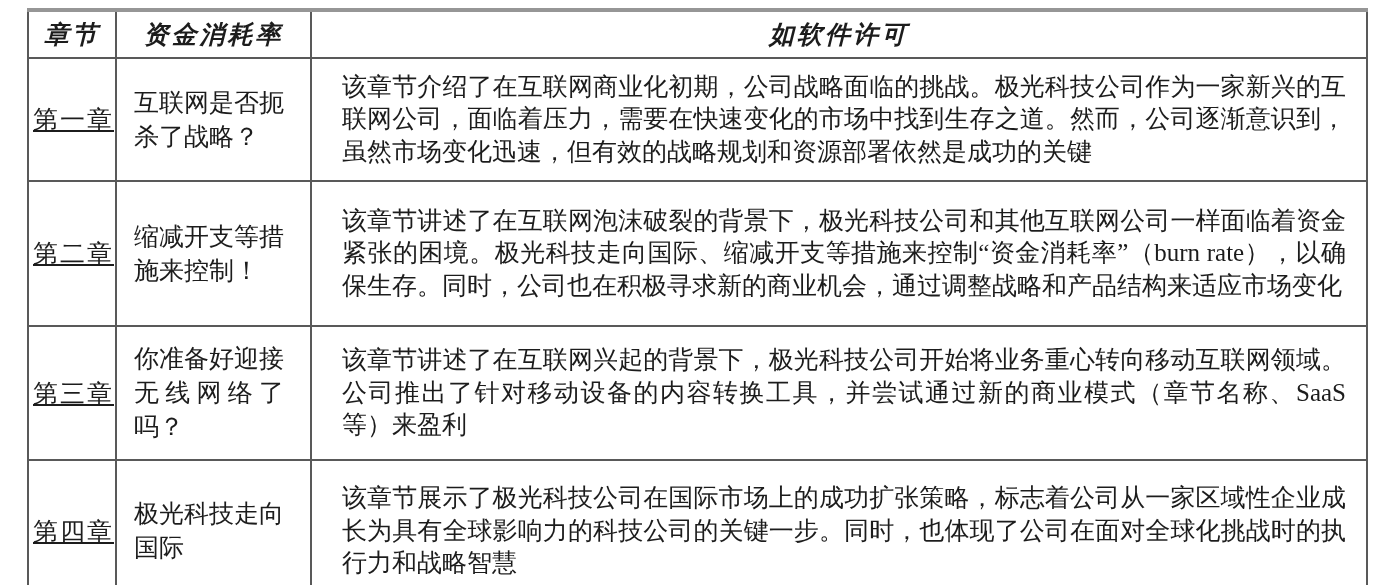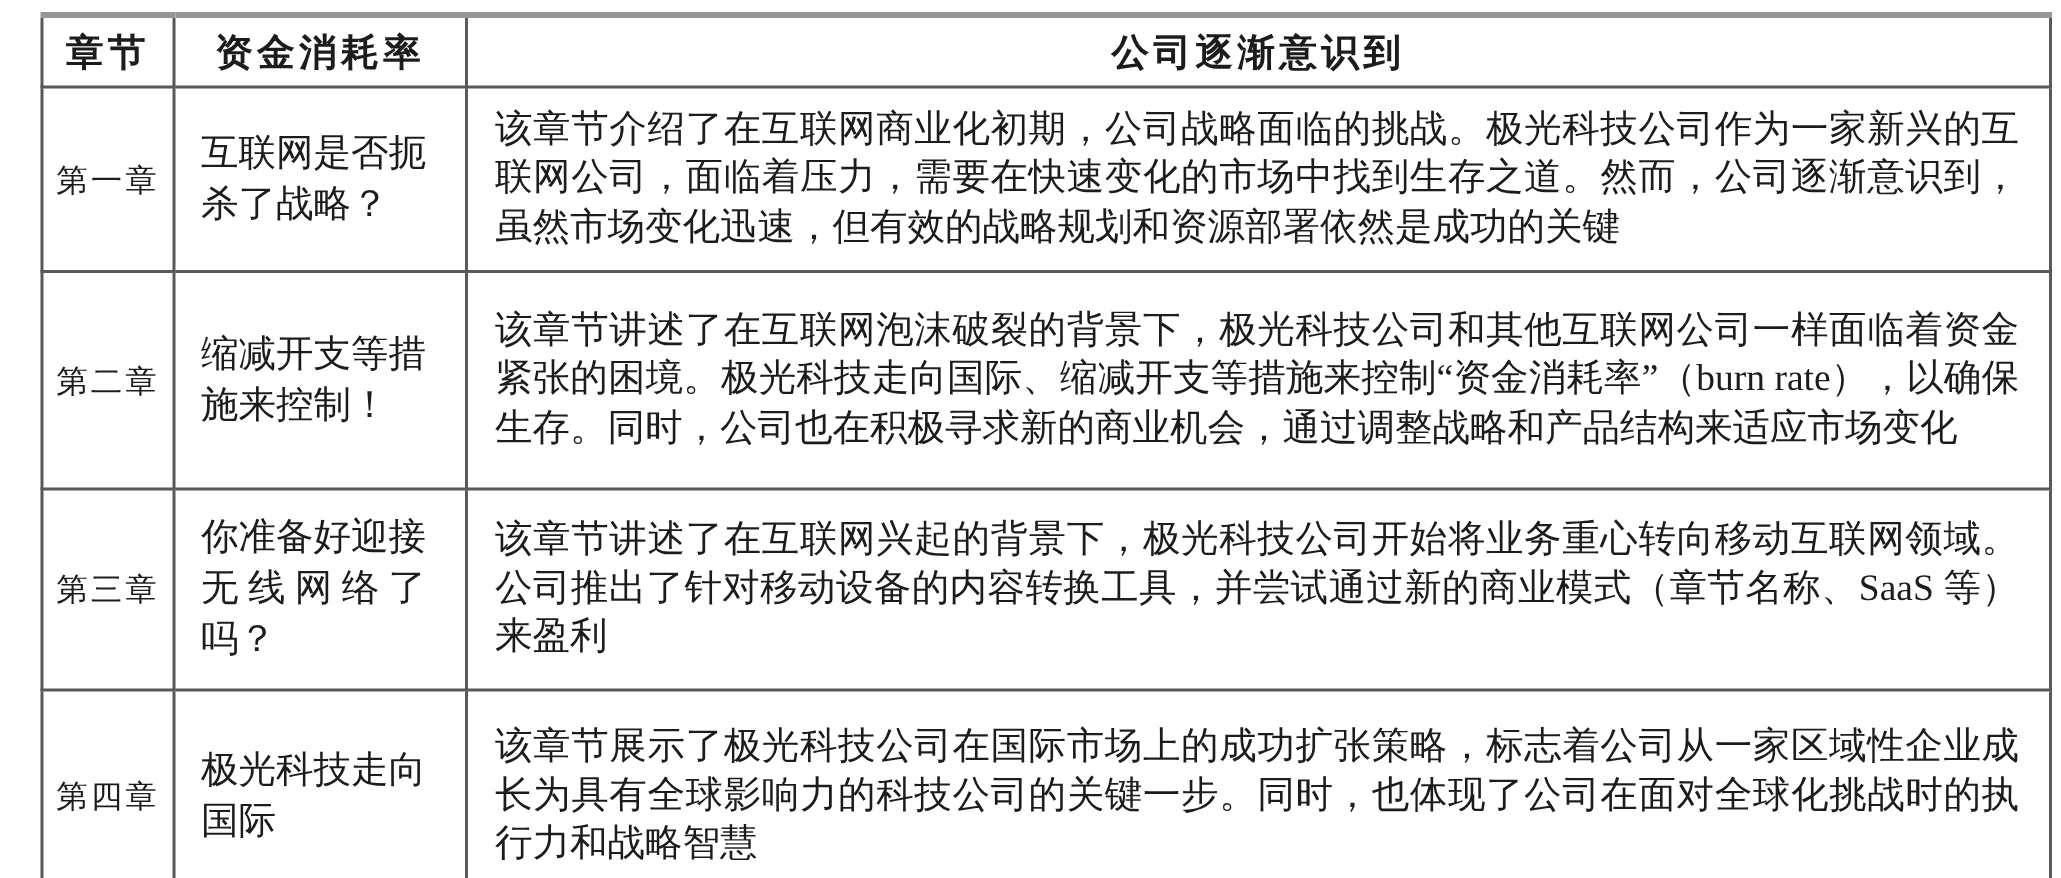--- a/index.html
+++ b/index.html
@@ -26,66 +26,67 @@
 
   .doc-table th,
   .doc-table td {
     border: 2px solid #595959;
     vertical-align: middle;
     box-sizing: border-box;
   }
   
   .doc-table thead th { border-top: 4px solid #969696; }
 
-  .doc-table thead tr { height: 48px; }
+  .doc-table thead tr { height: 48px; font-style: italic; }
   .doc-table th {
     font-size: 25px;
     font-weight: bold;
     text-align: center;
     letter-spacing: 3px;
     padding: 2px 4px;
   }
 
   tr.r1 { height: 123px; }
   tr.r2 { height: 145px; }
   tr.r3 { height: 134px; }
   tr.r4 { height: 142px; }
 
   td.chapter {
-    font-size: 21px;
-    text-align: center;
+    font-size: 25px;
+    text-align: right;
     letter-spacing: 2px;
+    text-decoration: underline;
   }
   td.name {
     font-size: 25px;
     line-height: 1.36;
     text-align: justify;
     padding: 4px 26px 4px 17px;
   }
   td.content {
     font-size: 25px;
     line-height: 1.3;
     text-align: justify;
-    padding: 6px 20px 6px 18px;
+    padding: 6px 20px 6px 30px;
   }
 </style>
 </head>
 <body>
 
 <table class="doc-table">
   <colgroup>
     <col class="c-chapter">
     <col class="c-name">
     <col class="c-content">
   </colgroup>
   <thead>
     <tr>
       <th>章节</th>
       <th>资金消耗率</th>
-      <th>公司逐渐意识到</th>
+      <th>如软件许可</th>
     </tr>
   </thead>
   <tbody>
     <tr class="r1">
       <td class="chapter">第一章</td>
       <td class="name">互联网是否扼杀了战略？</td>
       <td class="content">该章节介绍了在互联网商业化初期，公司战略面临的挑战。极光科技公司作为一家新兴的互联网公司，面临着压力，需要在快速变化的市场中找到生存之道。然而，公司逐渐意识到，虽然市场变化迅速，但有效的战略规划和资源部署依然是成功的关键</td>
     </tr>
     <tr class="r2">
       <td class="chapter">第二章</td>

